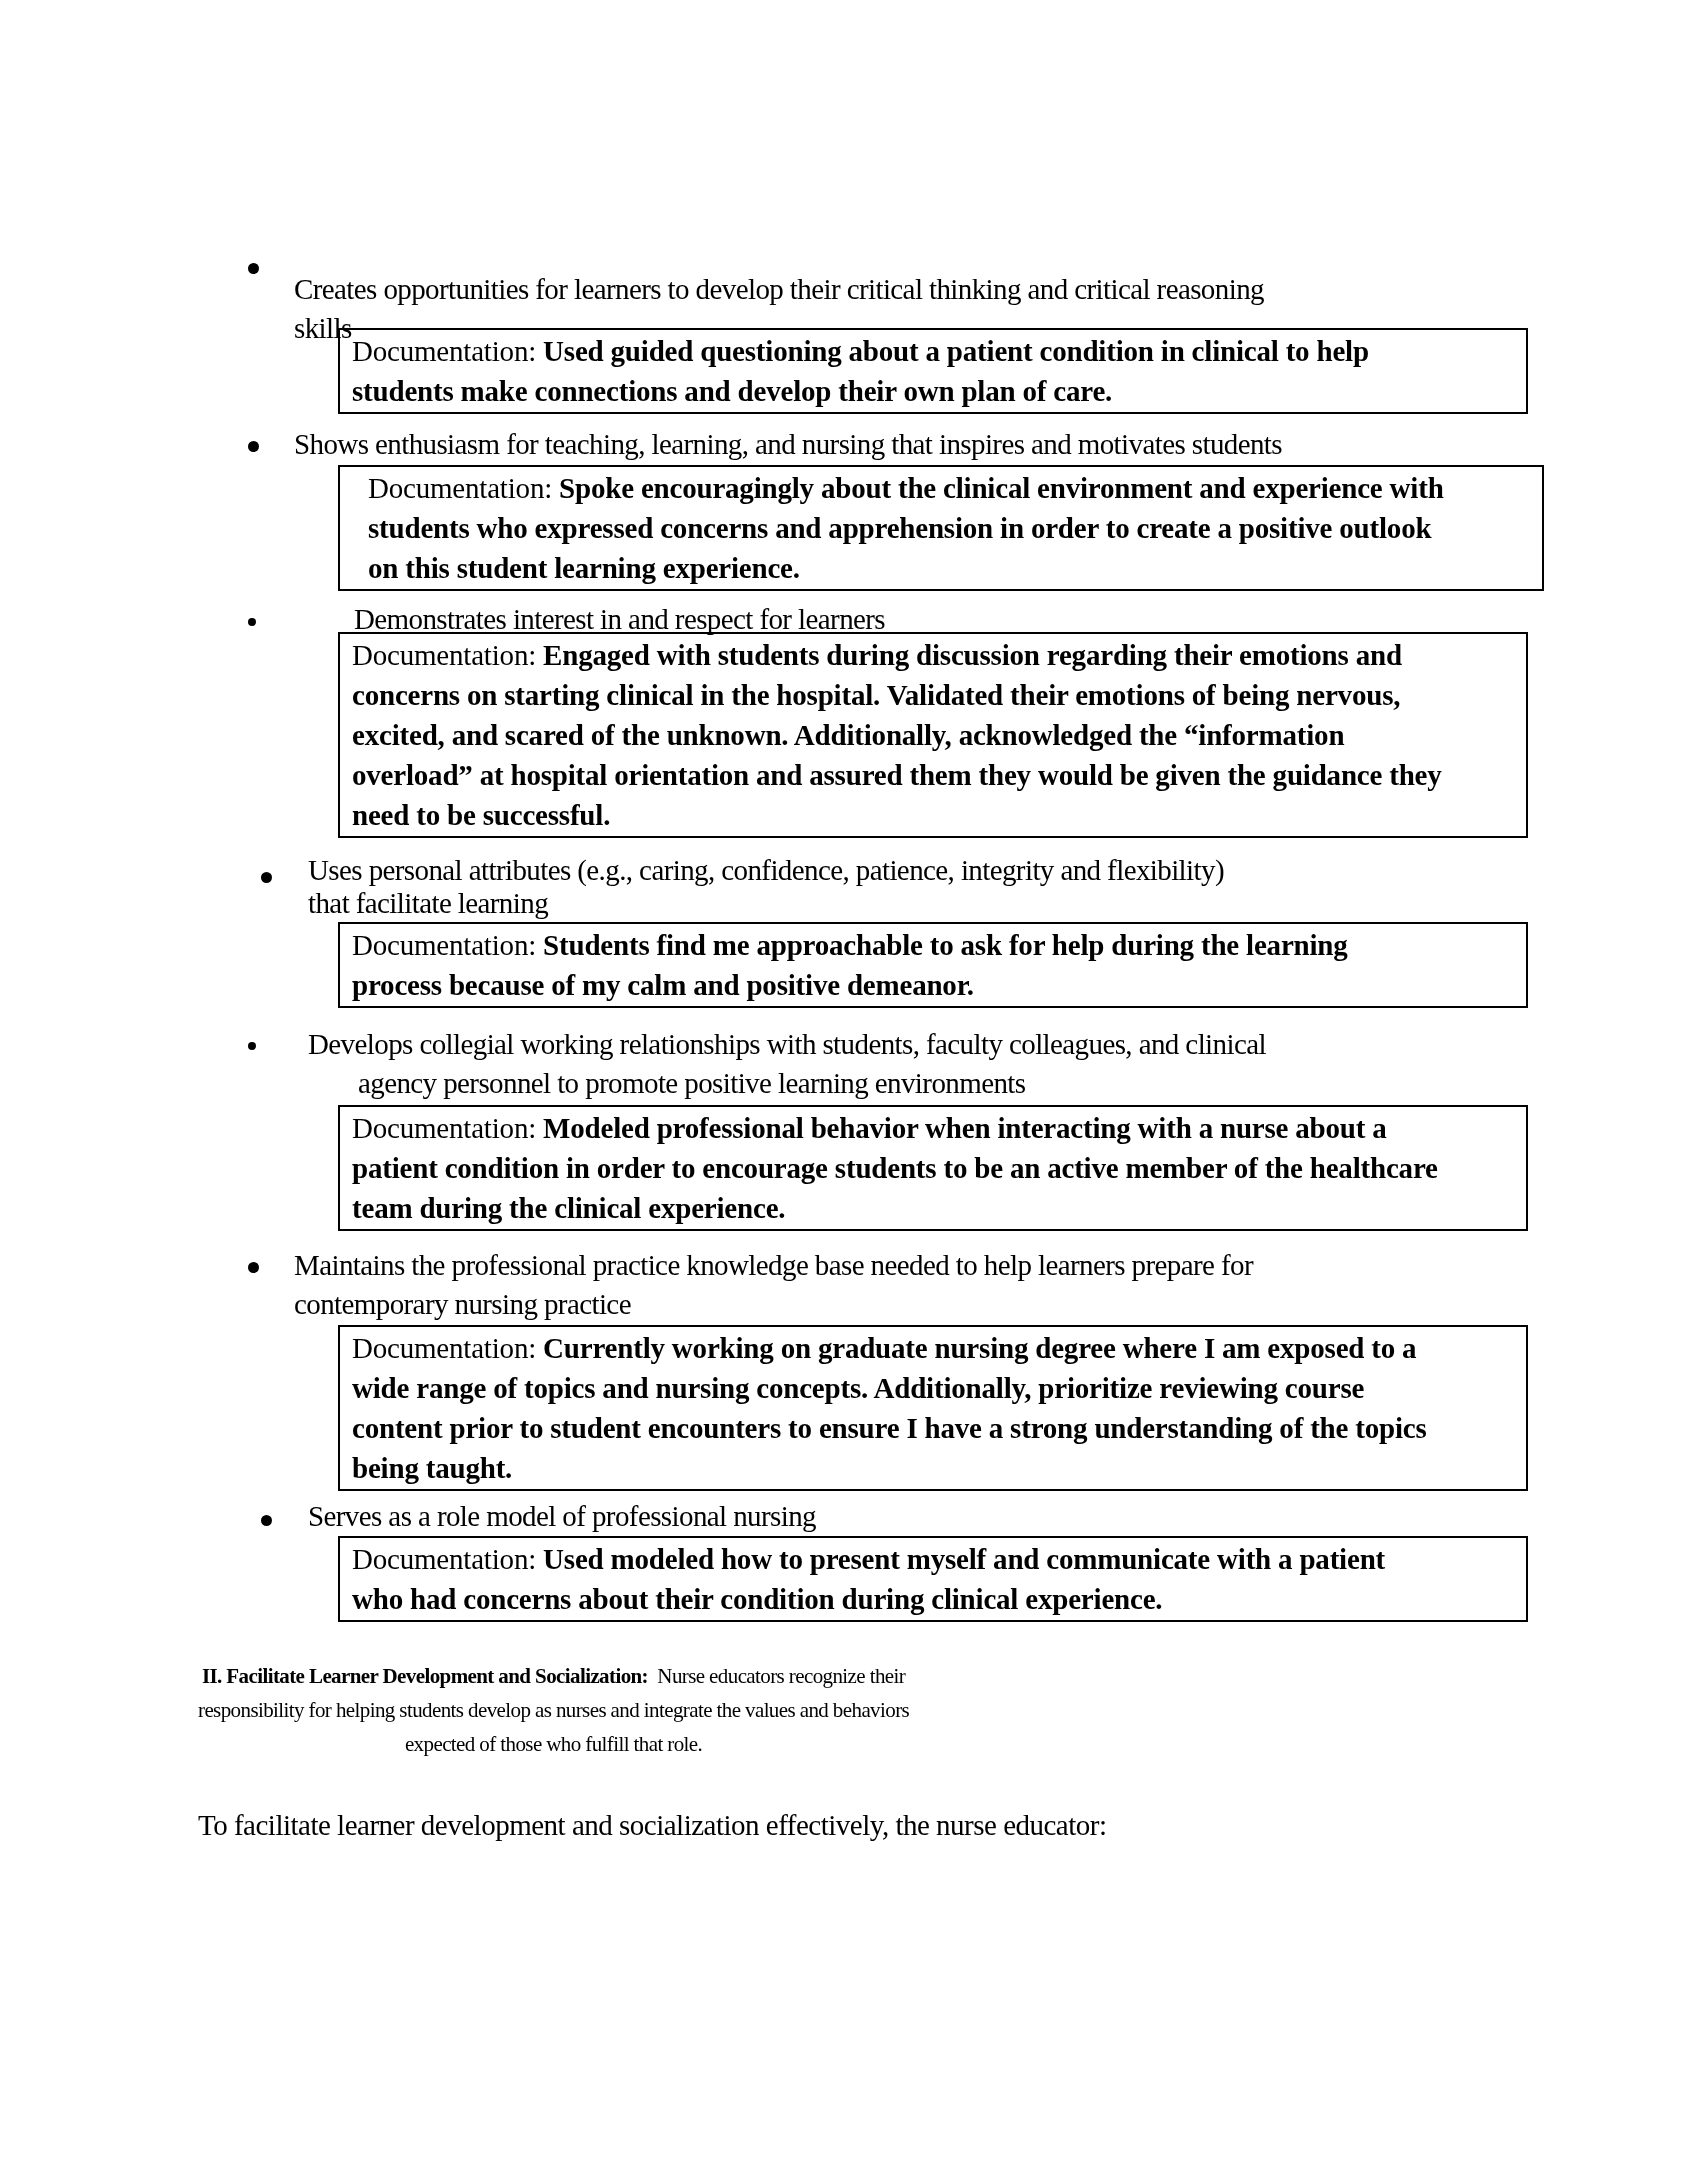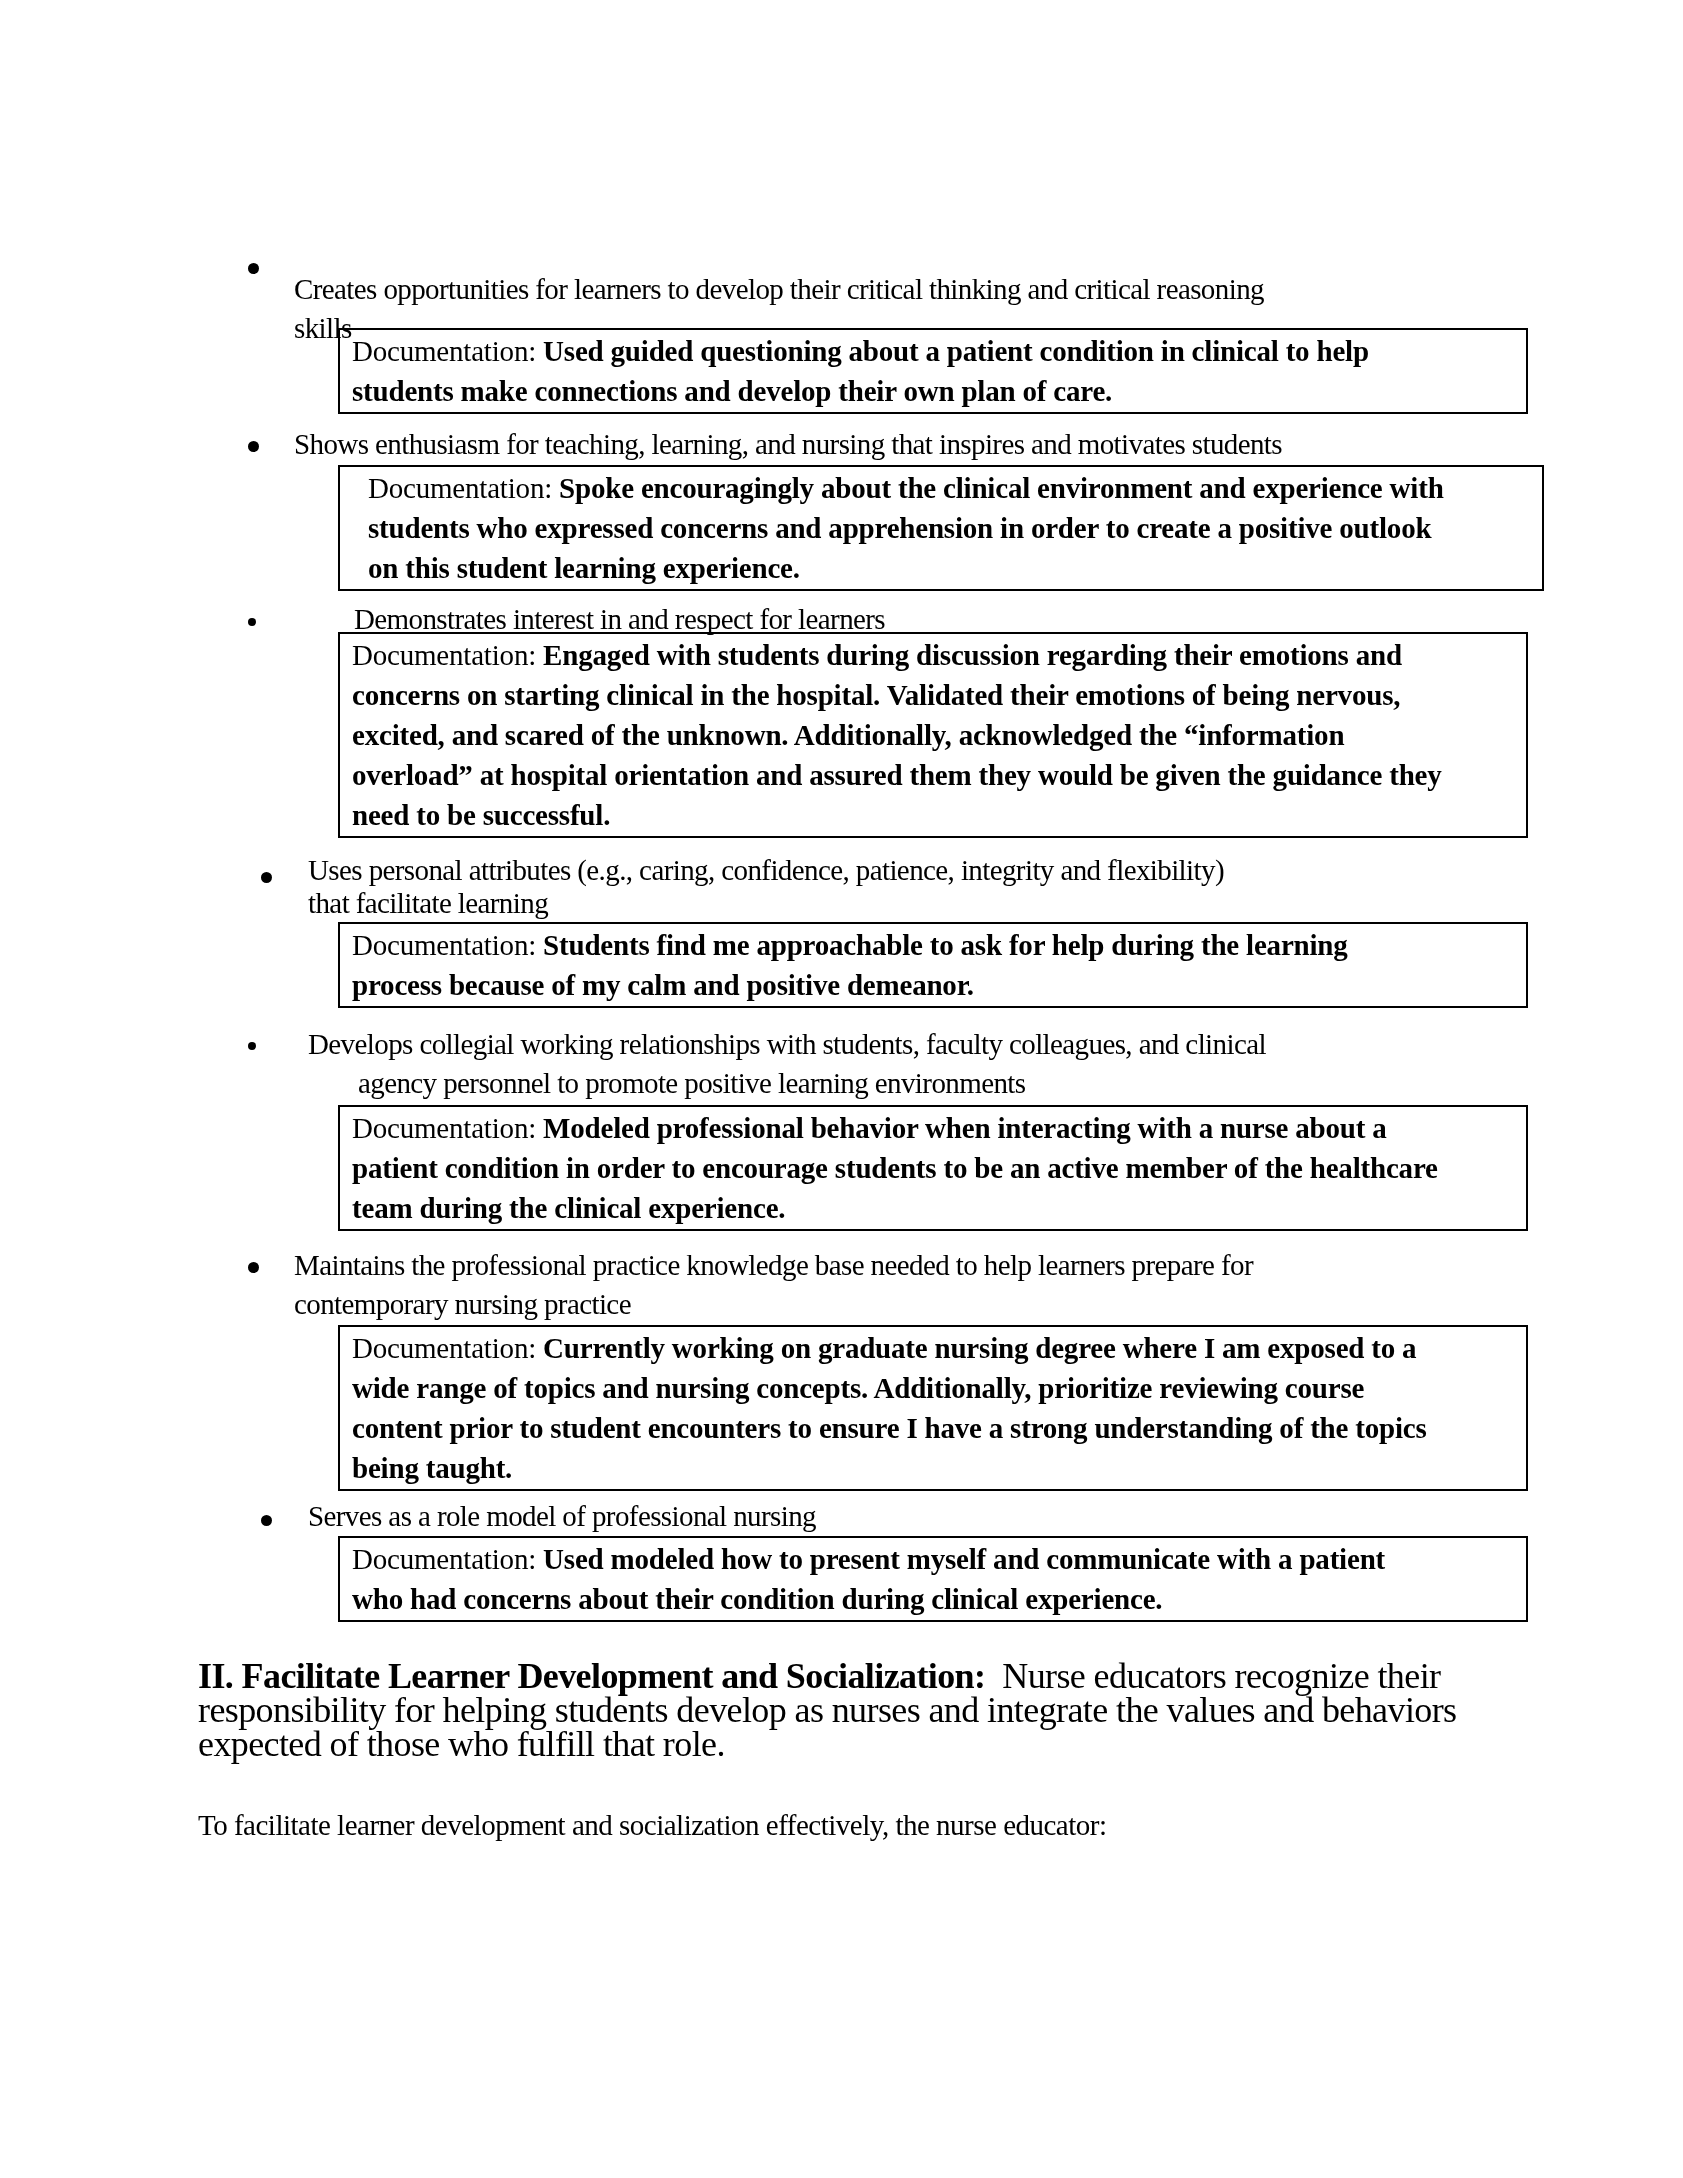--- a/index.html
+++ b/index.html
@@ -9,21 +9,21 @@
   .criterion .line { display: block; }
   .criterion .indent2 { padding-left: 50px; }
   .bullet { position: absolute; border-radius: 50%; background: #000; }
   .bullet.big { width: 11px; height: 11px; }
   .bullet.small { width: 8px; height: 8px; }
   .docbox { position: absolute; left: 297px; width: 1174px; border: 2.5px solid #000;
             padding: 1px 0 1px 12px; font-size: 29px; line-height: 40px; white-space: nowrap; letter-spacing: -0.2px; margin-left: 41px; }
   .docbox .lbl { font-weight: normal; }
   .docbox .txt { font-weight: bold; }
   .docbox .line { display: block; }
-  .section-para { position: absolute; left: 198px; font-size: 36px; line-height: 34px; letter-spacing: -0.6px; white-space: nowrap; }
+  .section-para { position: absolute; left: 198px; font-size: 21px; line-height: 34px; letter-spacing: -0.6px; white-space: nowrap; text-align: center; }
   .section-para .line { display: block; }
   .section-para .heading { font-weight: bold; }
   .lead { position: absolute; left: 198px; top: 1809px; font-size: 29px; font-weight: normal; letter-spacing: -0.5px; white-space: nowrap; }
 </style>
 </head>
 <body>
 
 <div class="bullet big" style="left:248px; top:263px;"></div>
 <div class="criterion" style="left:294px; top:248px;margin-top:22px;">
   <span class="line">Creates opportunities for learners to develop their critical thinking and critical reasoning</span>

